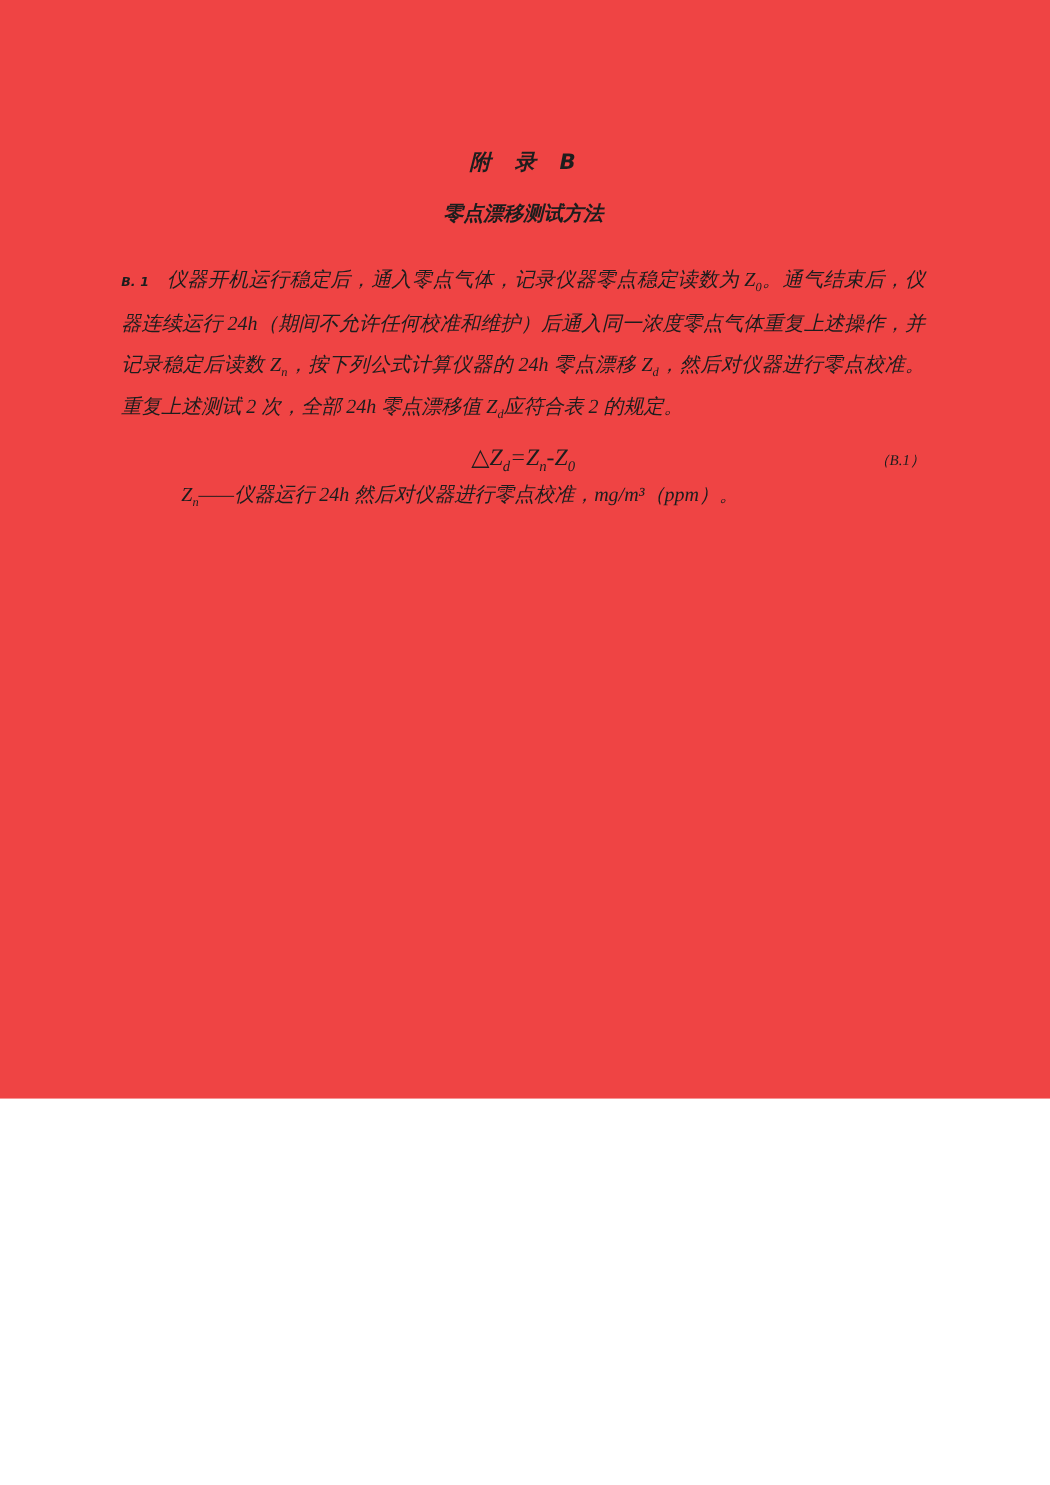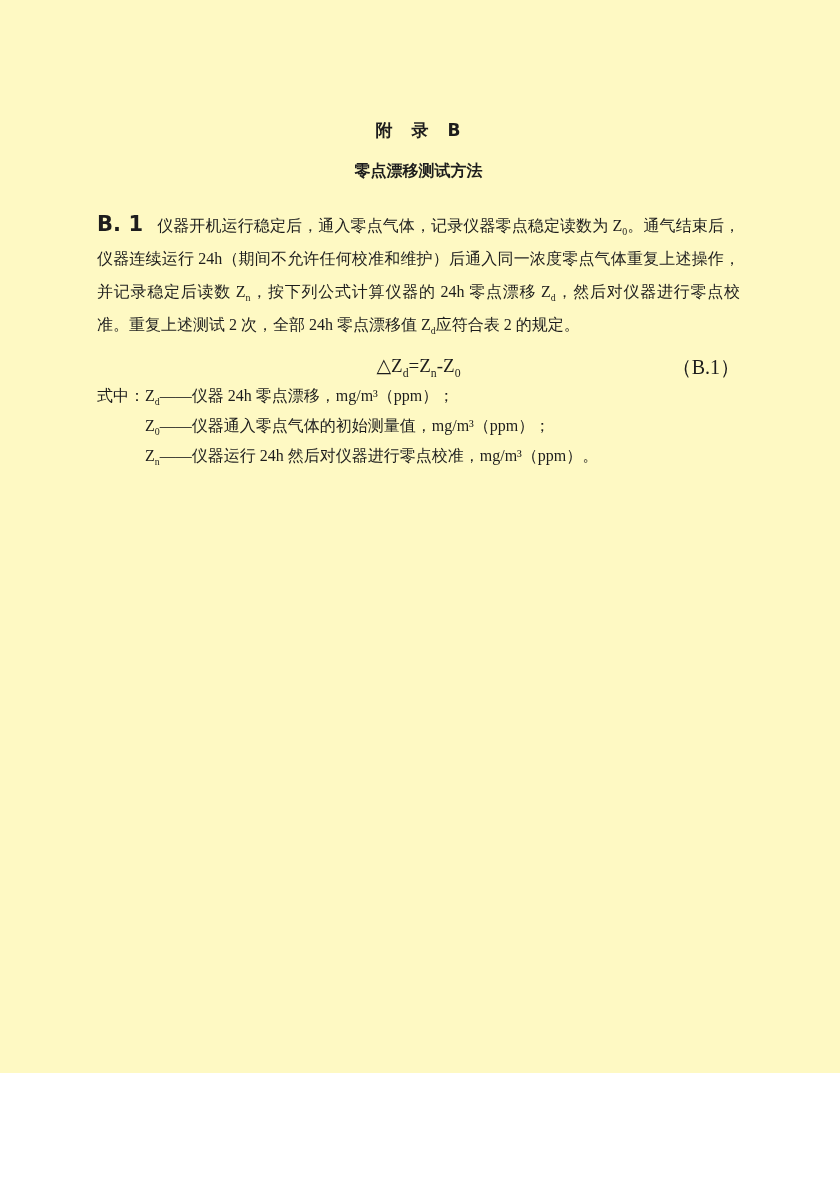--- a/index.html
+++ b/index.html
@@ -1,23 +1,24 @@
 <!DOCTYPE html>
 <html><head>
 <meta charset="utf-8">
 <style>
   html, body { margin: 0; padding: 0; background: #ffffff; }
   .page {
     position: relative;
     width: 840px;
-    height: 1073px;
-    background: #fef9c3;
+    height: 879px;
+    background: #ef4444;
     color: #1d1d1d;
     font-family: "Liberation Serif", "DejaVu Serif", serif;
     overflow: hidden;
+    font-style: italic;
   }
   .content {
     position: absolute;
     left: 97px;
     top: 0;
     width: 643px;
   }
   .heading-appendix {
     margin-top: 120px;
     text-align: center;
@@ -46,21 +47,21 @@
   .clause {
     margin-top: 28px;
     font-size: 16px;
     line-height: 33px;
     text-align: justify;
     text-justify: inter-ideograph;
   }
   .clause-label {
     font-family: "DejaVu Sans", "Liberation Sans", sans-serif;
     font-weight: 700;
-    font-size: 21px;
+    font-size: 10px;
     margin-right: 14px;
   }
   .var {
     font-family: "Liberation Serif", "DejaVu Serif", serif;
   }
   sub {
     font-size: 0.62em;
     line-height: 0;
   }
   .formula-row {
@@ -73,21 +74,21 @@
     left: 0;
     right: 0;
     text-align: center;
     font-size: 19px;
     line-height: 26px;
   }
   .formula-number {
     position: absolute;
     right: 0;
     top: 4px;
-    font-size: 20px;
+    font-size: 12px;
     line-height: 20px;
   }
   .definitions {
     margin-top: 2px;
     font-size: 16px;
   }
   .def-line {
     display: flex;
     line-height: 30px;
   }
@@ -118,28 +119,20 @@
 
     <p class="clause"><b class="clause-label">B. 1</b><span><span>仪器开机运行稳定后，通入零点气体，记录仪器零点稳定读数为 </span><span class="var">Z<sub>0</sub></span><span>。通气结束后，仪器连续运行 24h（期间不允许任何校准和维护）后通入同一浓度零点气体重复上述操作，并记录稳定后读数 </span><span class="var">Z<sub>n</sub></span><span>，按下列公式计算仪器的 24h 零点漂移 </span><span class="var">Z<sub>d</sub></span><span>，然后对仪器进行零点校准。重复上述测试 2 次，全部 24h 零点漂移值 </span><span class="var">Z<sub>d</sub></span><span>应符合表 2 的规定。</span></span></p>
 
     <div class="formula-row">
       <span class="formula"><span class="var">△Z<sub>d</sub></span><span class="var">=Z<sub>n</sub></span><span class="var">-Z<sub>0</sub></span></span>
       <span class="formula-number">（B.1）</span>
     </div>
 
     <div class="definitions">
       <div class="def-line">
-        <span class="def-prefix">式中：</span>
-        <span class="def-body"><span class="var"><span>Z</span><sub>d</sub></span><span>——仪器 24h 零点漂移，mg/m³（ppm）；</span></span>
-      </div>
-      <div class="def-line">
-        <span class="def-prefix"></span>
-        <span class="def-body"><span class="var"><span>Z</span><sub>0</sub></span><span>——仪器通入零点气体的初始测量值，mg/m³（ppm）；</span></span>
-      </div>
-      <div class="def-line">
         <span class="def-prefix"></span>
         <span class="def-body"><span class="var"><span>Z</span><sub>n</sub></span><span>——仪器运行 24h 然后对仪器进行零点校准，mg/m³（ppm）。</span></span>
       </div>
     </div>
 
   </div>
 
   <div class="page-number">· 19 ·</div>
 </div>
 

